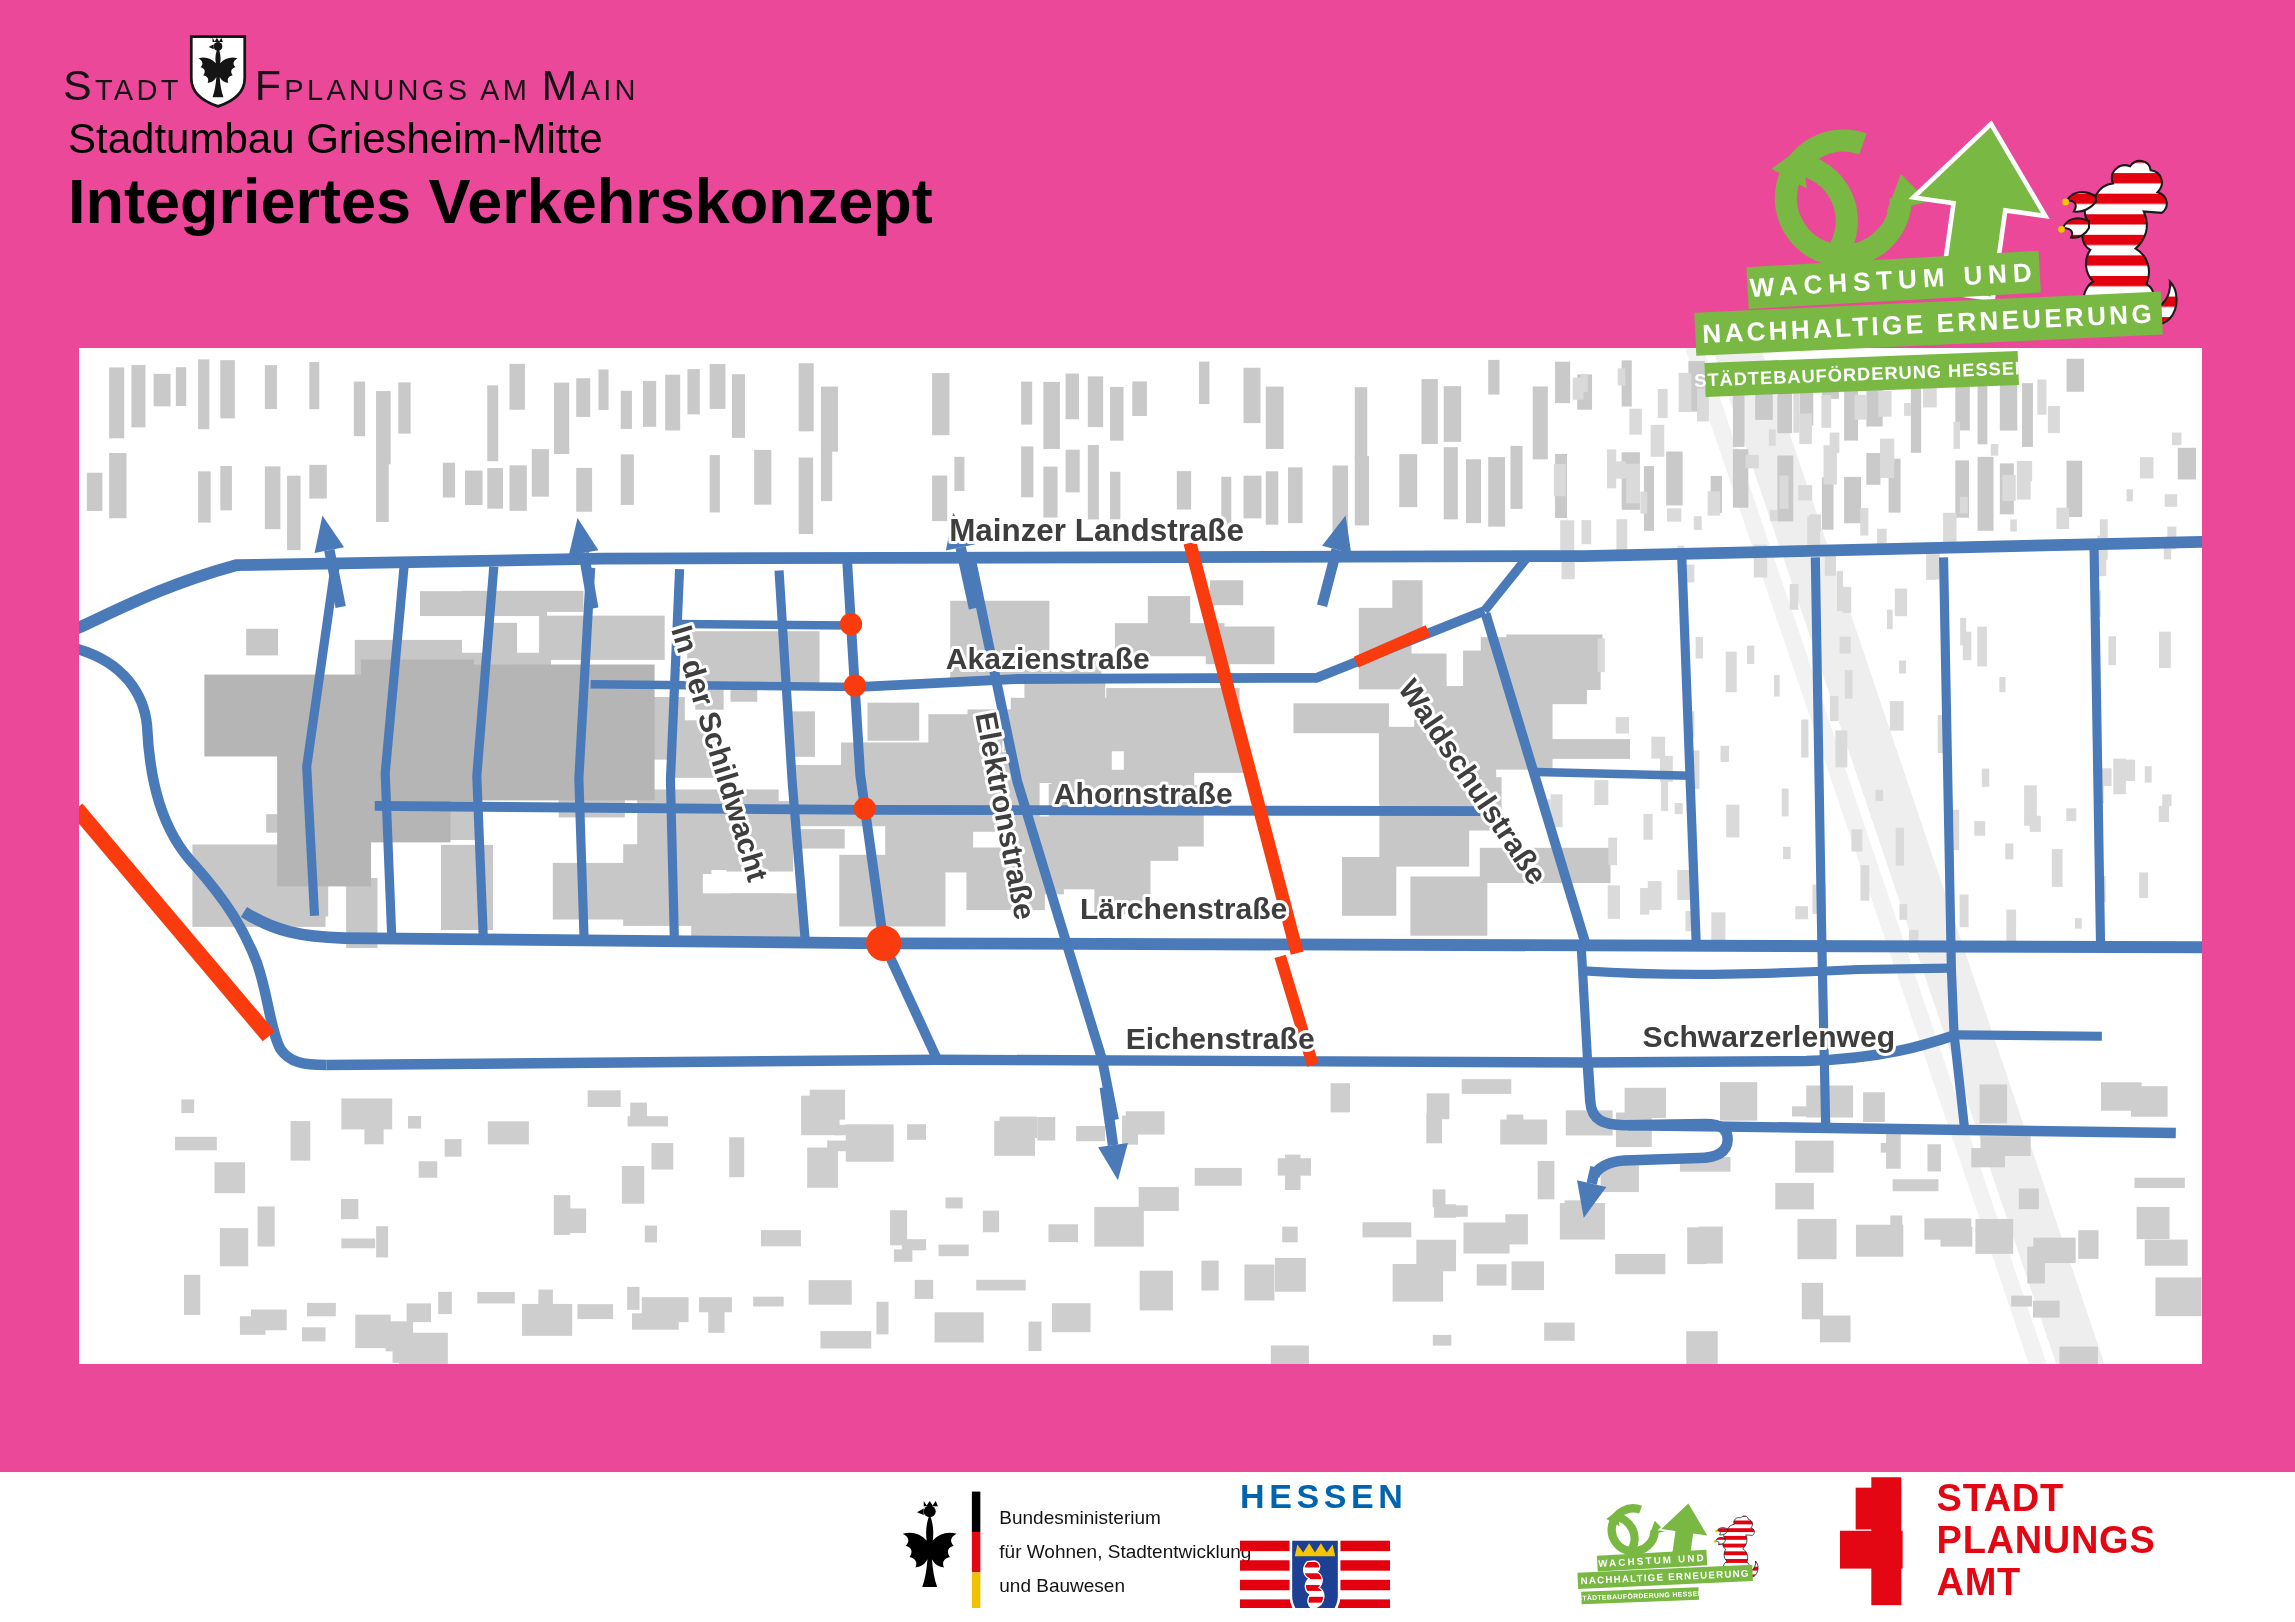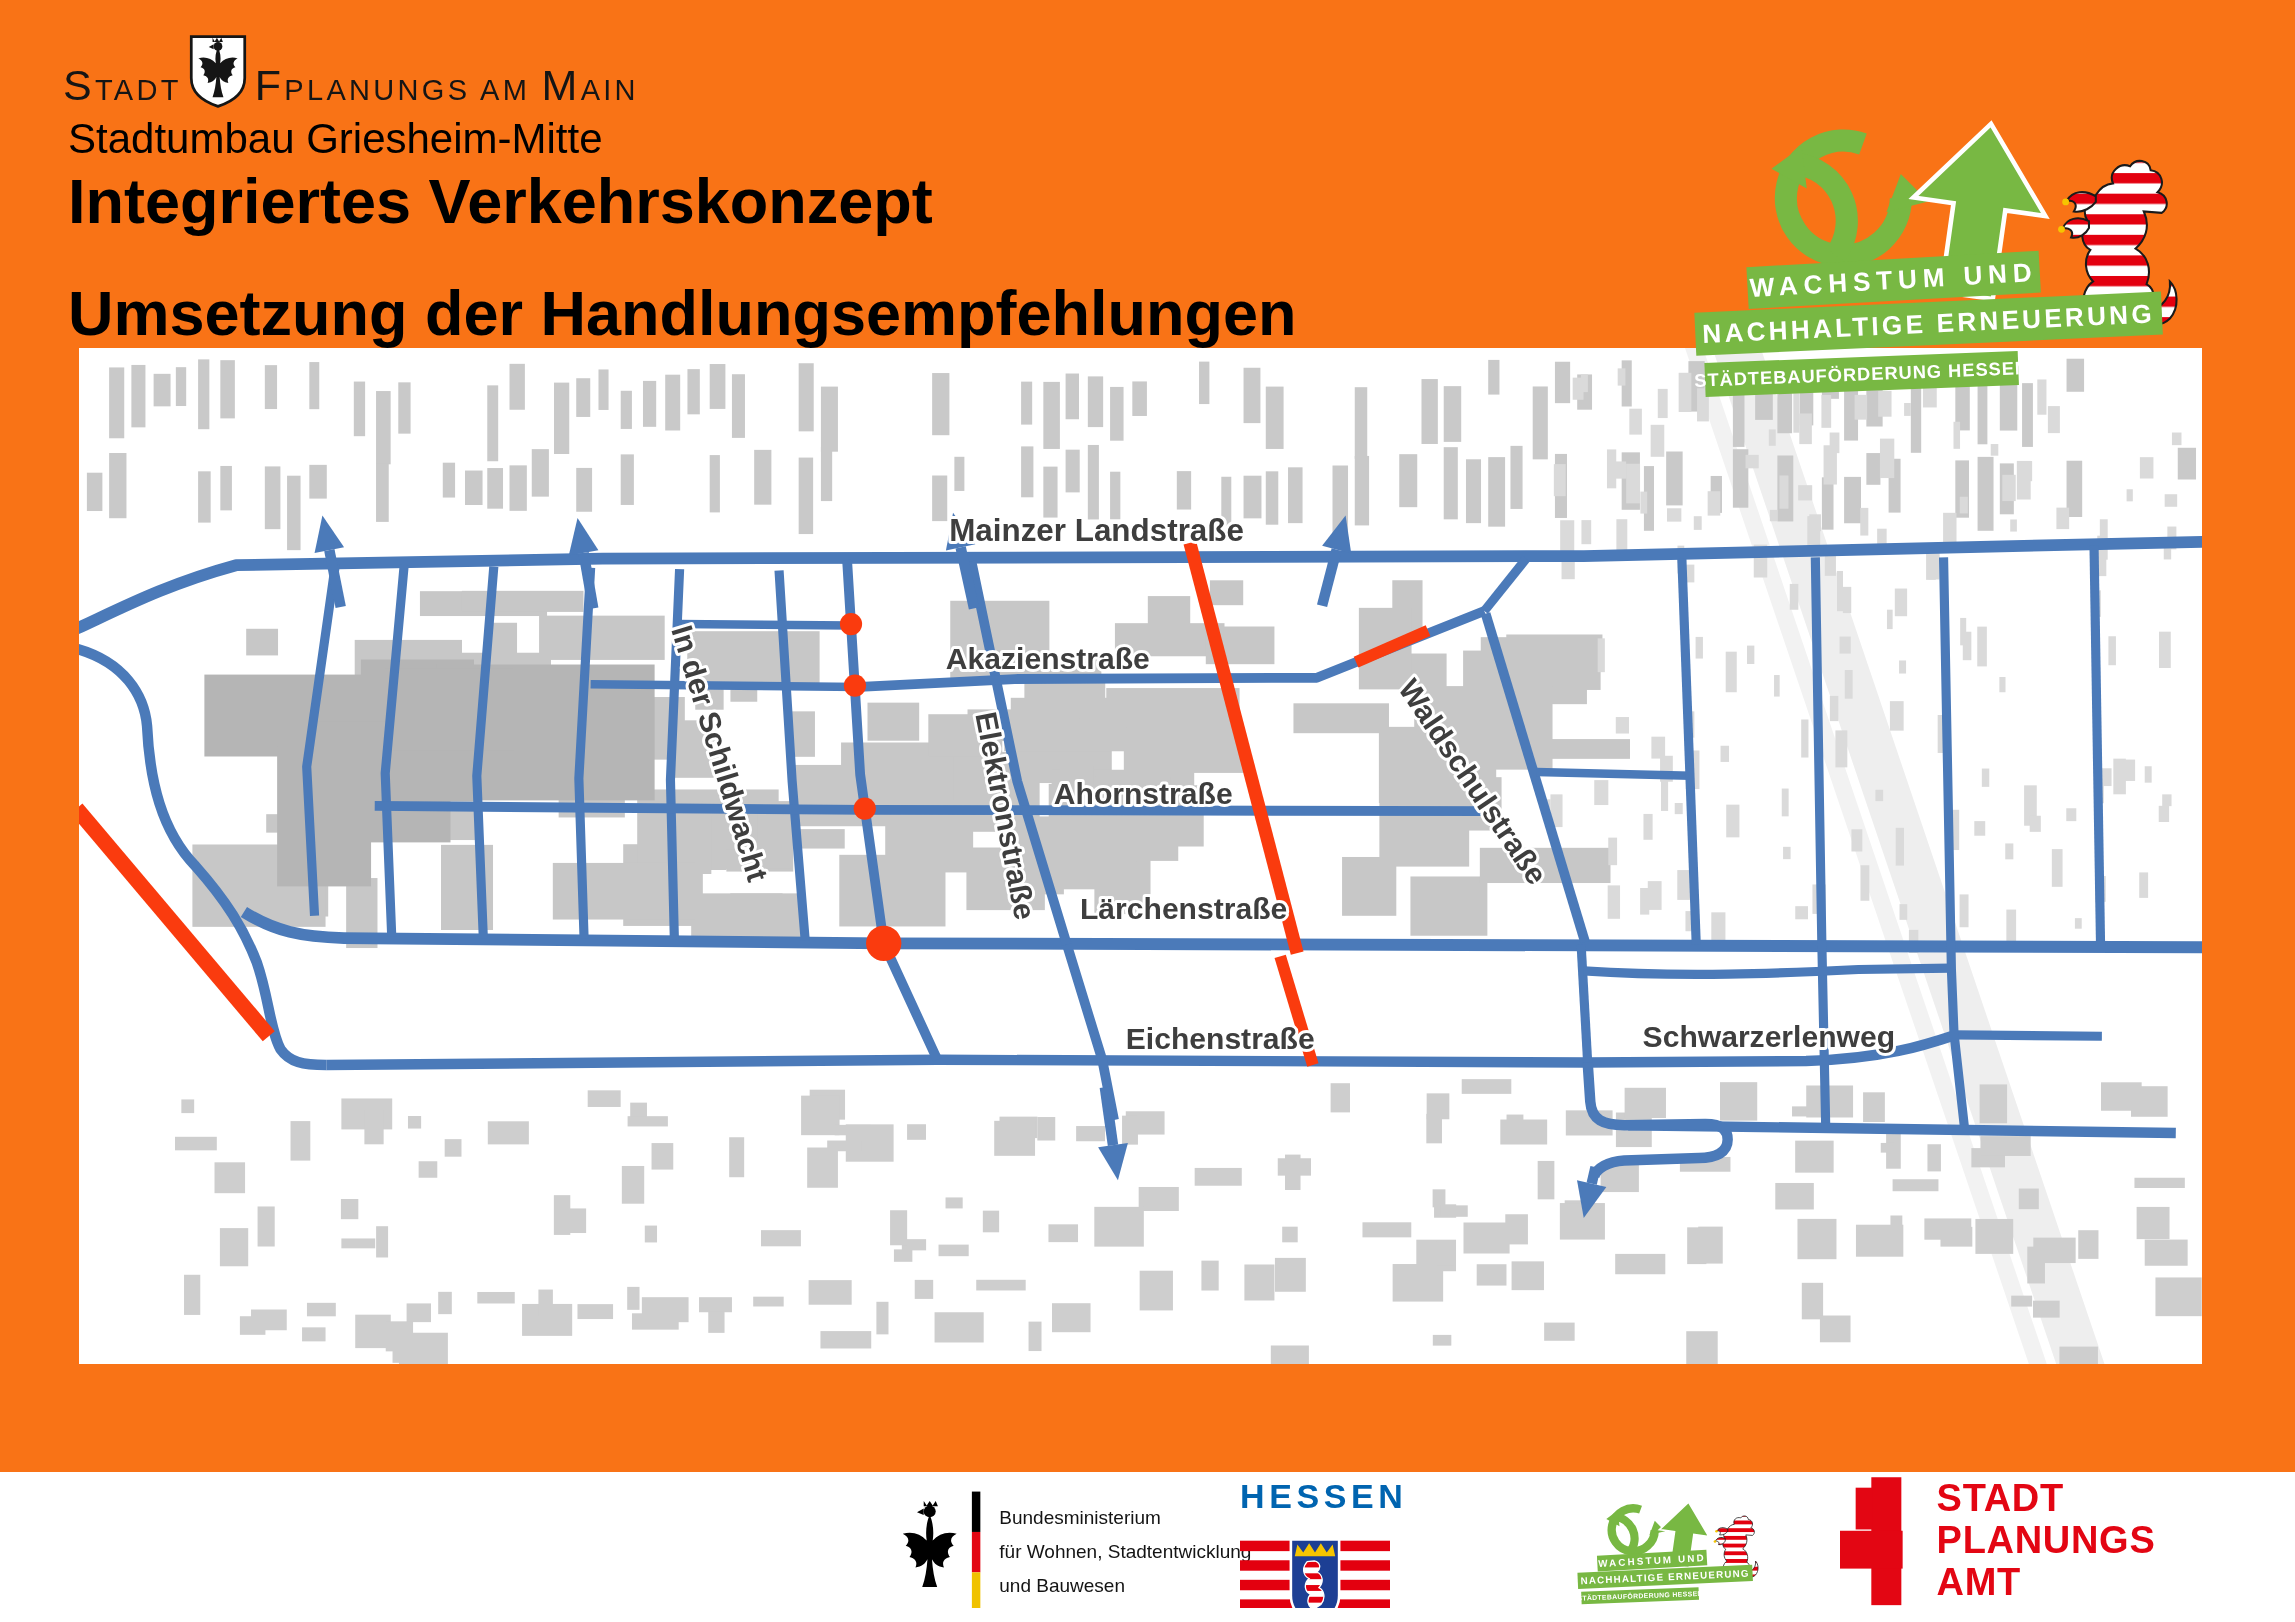--- a/index.html
+++ b/index.html
@@ -1,16 +1,16 @@
 <!DOCTYPE html>
 <html style="font-size:10.5px"><head>
 <meta charset="utf-8">
 <style>
   html,body{margin:0;padding:0;background:#fff;}
-  #page{position:relative;width:2295px;height:1608px;background:#f97316;overflow:hidden;
+  #page{position:relative;width:2295px;height:1608px;background:#ec4899;overflow:hidden;
         font-family:"Liberation Sans",sans-serif;}
   
   .city-logo{position:absolute;left:63px;top:33px;display:flex;align-items:flex-end;color:#151515;}
   .city-logo .word{font-family:"Liberation Sans",sans-serif;font-weight:400;letter-spacing:3.3px;
                    font-size:29px;line-height:1;}
   .city-logo .word b{font-weight:400;font-size:43px;letter-spacing:3.3px;}
   .city-logo svg{margin:0 6.5px -2.6px 6.5px;}
   
   .subtitle{position:absolute;left:68px;top:115px;font-size:42px;font-weight:400;color:#000;}
   .title1{position:absolute;left:68px;top:165px;font-size:63px;font-weight:700;color:#000;}
@@ -45,21 +45,20 @@
       <path d="M45,8 l4,7 4,-7 4,7 4,-7 3,8 h-19 Z" fill="#151515"></path>
       <circle cx="55" cy="24" r="8" fill="#151515"></circle>
       <path d="M47,20 l-9,5 9,4 Z" fill="#151515"></path>
       <path d="M55,26 C51,34 49,44 51,55 C43,46 31,42 19,46 C27,50 29,56 23,62 C31,64 33,70 28,77 C36,79 39,84 36,91 C44,90 49,86 52,80 C51,94 49,106 45,117 L65,117 C61,106 59,94 58,80 C61,86 66,90 74,91 C71,84 74,79 82,77 C77,70 79,64 87,62 C81,56 83,50 91,46 C79,42 67,46 59,55 C61,44 59,34 55,26 Z" fill="#151515"></path>
     </svg>
     <span class="word"><b>F</b><span>PLANUNGS AM</span>&nbsp;<b>M</b><span>AIN</span></span>
   </div>
 
   <div class="subtitle">Stadtumbau Griesheim-Mitte</div>
   <div class="title1">Integriertes Verkehrskonzept</div>
-  <div class="title2">Umsetzung der Handlungsempfehlungen</div>
 
   <svg class="program-top program-svg" viewBox="0 0 800 470" width="523" height="307">
       <defs>
         <pattern id="p0str" width="12" height="30" patternUnits="userSpaceOnUse">
           <rect width="12" height="30" fill="#fff"></rect>
           <rect width="12" height="15" fill="#e3000f"></rect>
         </pattern>
       </defs>
       <g>
         <path d="M 292,72 A 88,88 0 1 0 350,155" stroke="#78b843" stroke-width="34" fill="none"></path>

